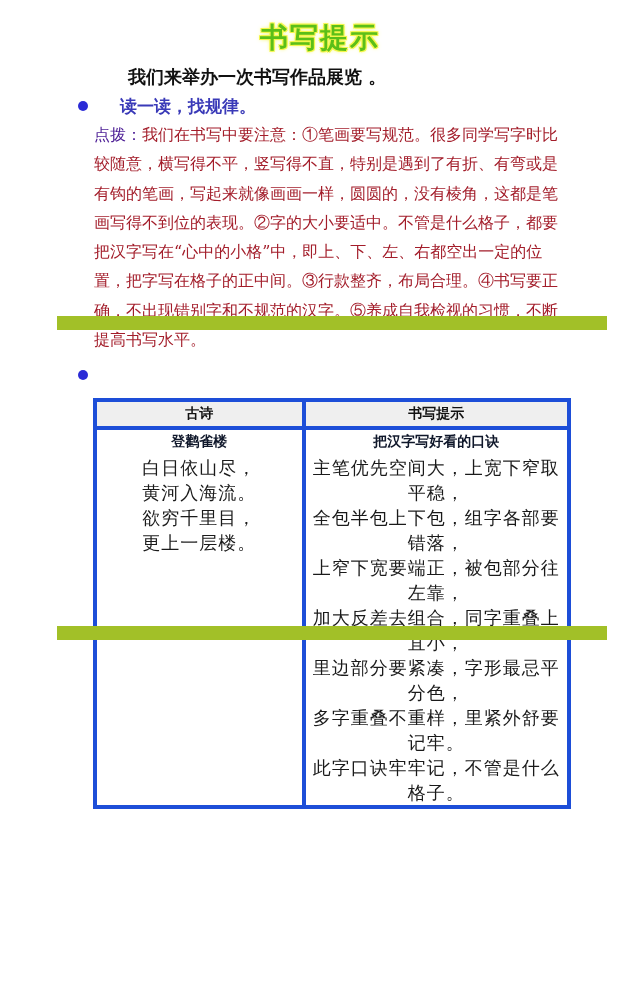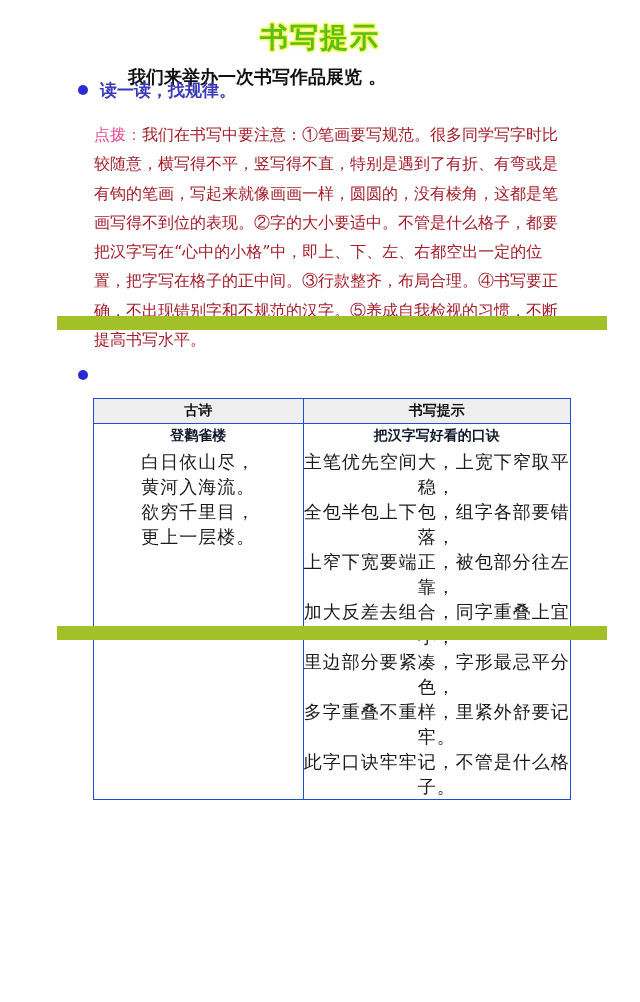--- a/index.html
+++ b/index.html
@@ -61,40 +61,40 @@
       position: absolute;
       left: 94px;
       top: 120px;
       width: 470px;
       font-family: "DejaVu Serif", serif;
       font-size: 16px;
       line-height: 29.3px;
       color: #a31d2a;
     }
     .tip-para .tip-label {
-      color: #ec4899;
+      color: #4c1d95;
     }
     .green-bar {
       position: absolute;
       left: 57px;
       width: 550px;
       height: 14px;
       background: #a2c028;
     }
     .table {
       position: absolute;
       left: 93px;
       top: 398px;
       width: 478px;
       border: 1px solid #7a7a7a;
       border-collapse: collapse;
       font-family: "DejaVu Serif", serif;
     }
     .table td, .table th {
-      border: 1px solid #1d4ed8;
+      border: 4px solid #1d4ed8;
       padding: 0;
     }
     .table th {
       background: #efefef;
       height: 24px;
       font-size: 14px;
       font-weight: bold;
       color: #111;
       font-family: "DejaVu Sans", sans-serif;
     }
@@ -121,21 +121,21 @@
       letter-spacing: 1px;
     }
   </style>
 </head>
 <body>
 
 <div class="page-title">书写提示</div>
 
 <div class="subtitle">我们来举办一次书写作品展览 。</div>
 
-<div class="section-heading" style="top:78px;">
+<div class="section-heading" style="top:94px;gap:20px;">
   <span class="dot"></span>
   <span>读一读，找规律。</span>
 </div>
 
 <div class="tip-para"><span class="tip-label">点拨：</span><span>我们在书写中要注意：①笔画要写规范。很多同学写字时比较随意，横写得不平，竖写得不直，特别是遇到了有折、有弯或是有钩的笔画，写起来就像画画一样，圆圆的，没有棱角，这都是笔画写得不到位的表现。②字的大小要适中。不管是什么格子，都要把汉字写在“心中的小格”中，即上、下、左、右都空出一定的位置，把字写在格子的正中间。③行款整齐，布局合理。④书写要正确，不出现错别字和不规范的汉字。⑤养成自我检视的习惯，不断提高书写水平。</span></div>
 
 <div class="green-bar" style="top:316px;"></div>
 
 <div class="section-heading" style="top:370px;">
   <span class="dot"></span>

